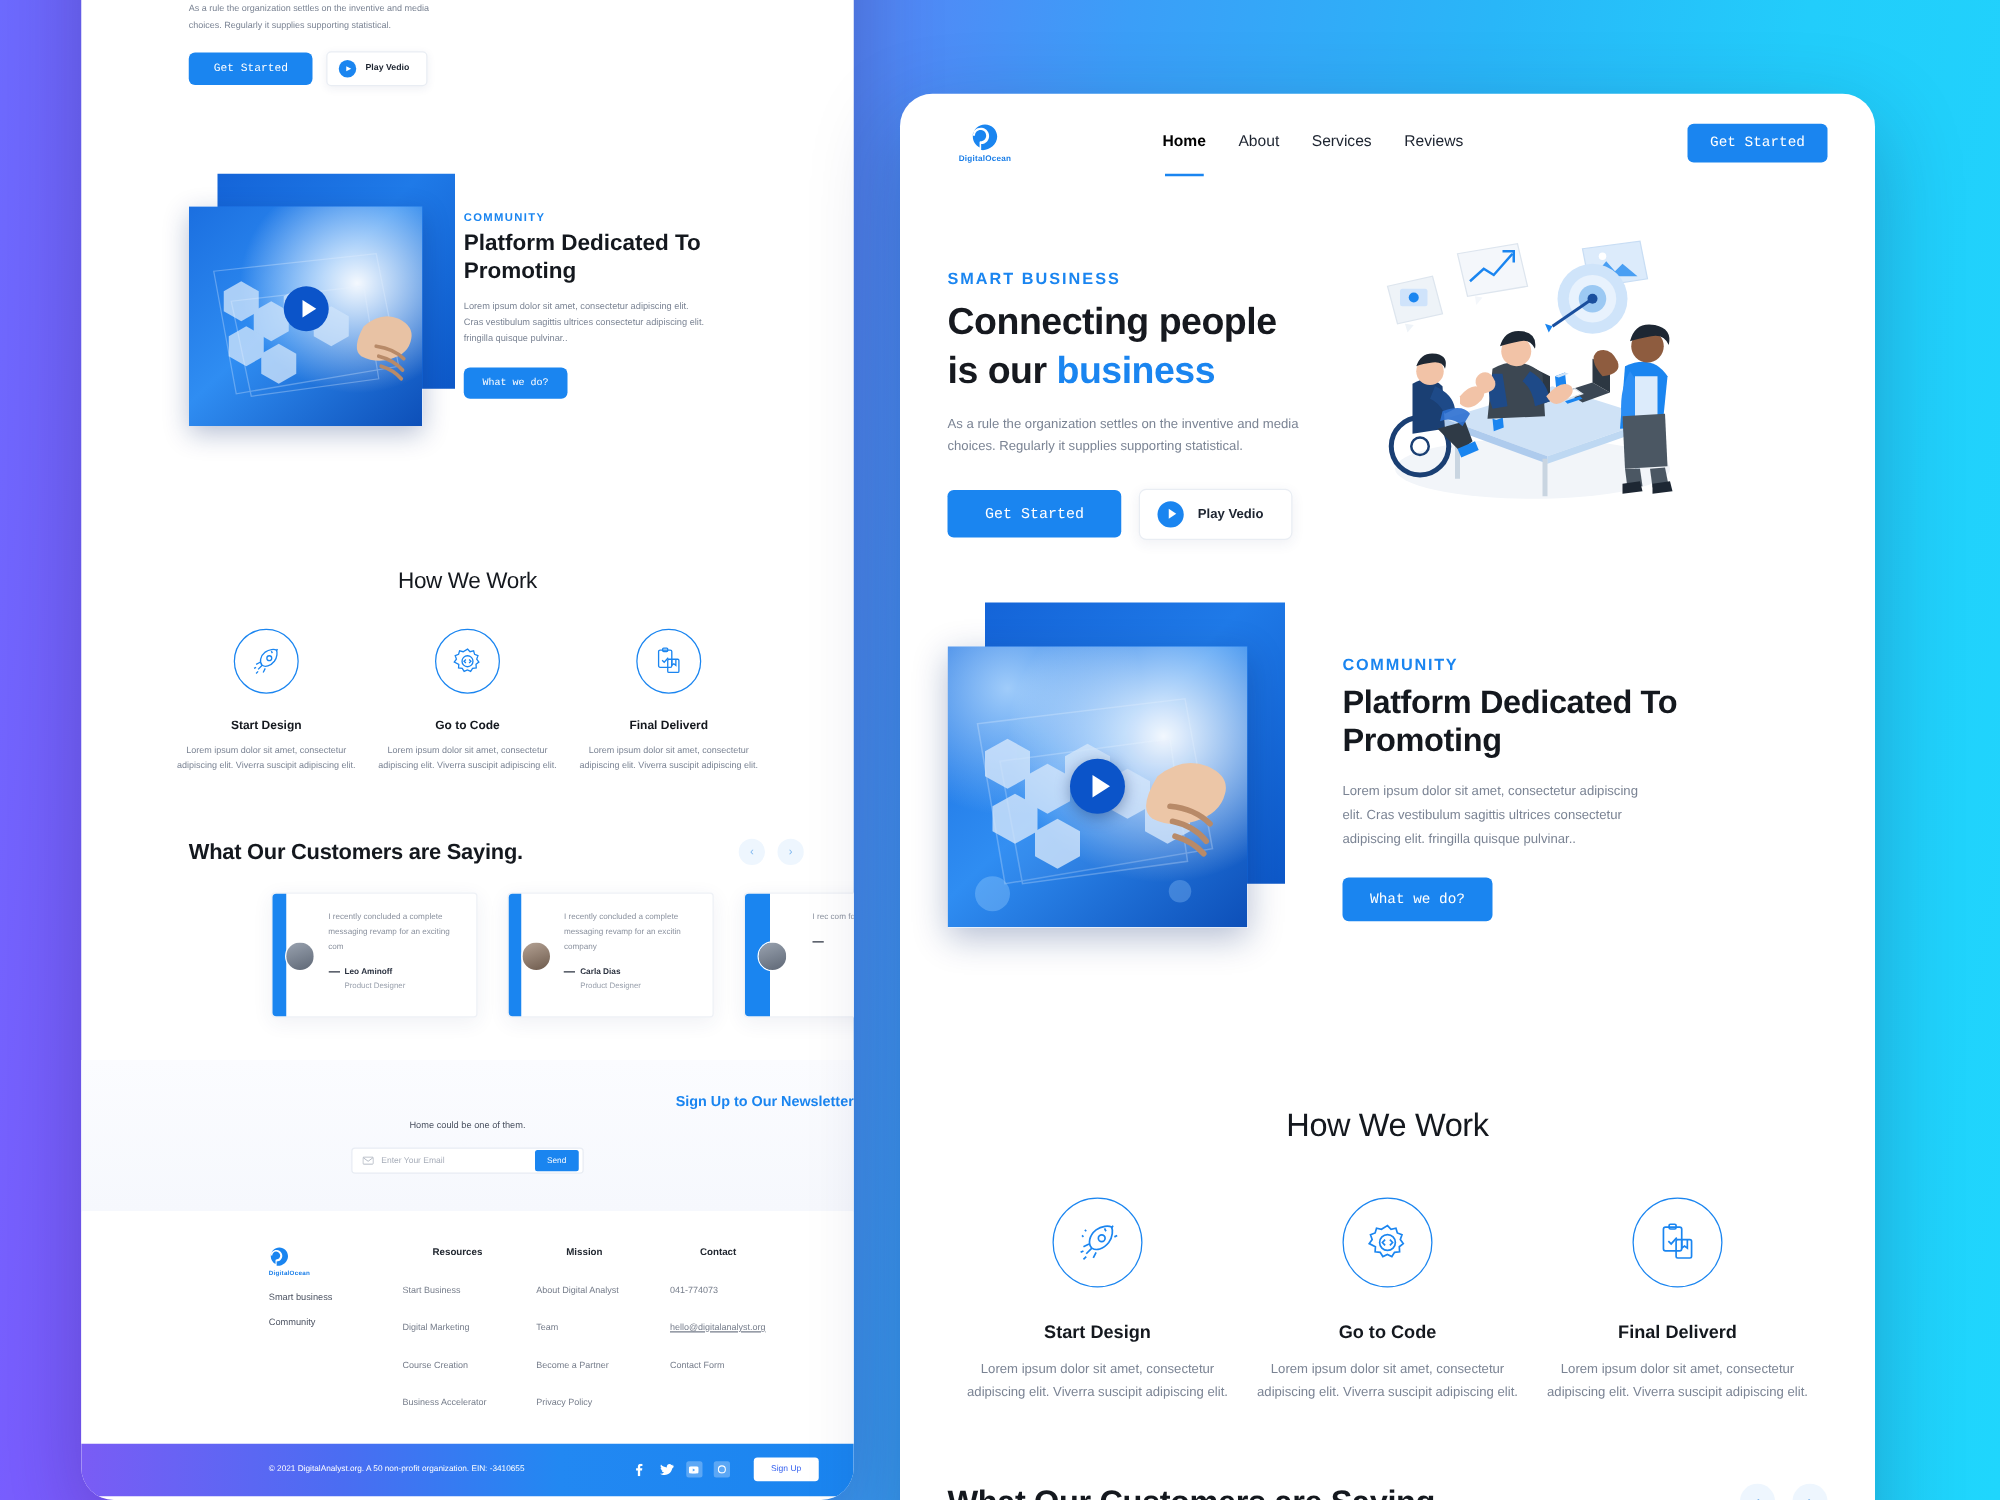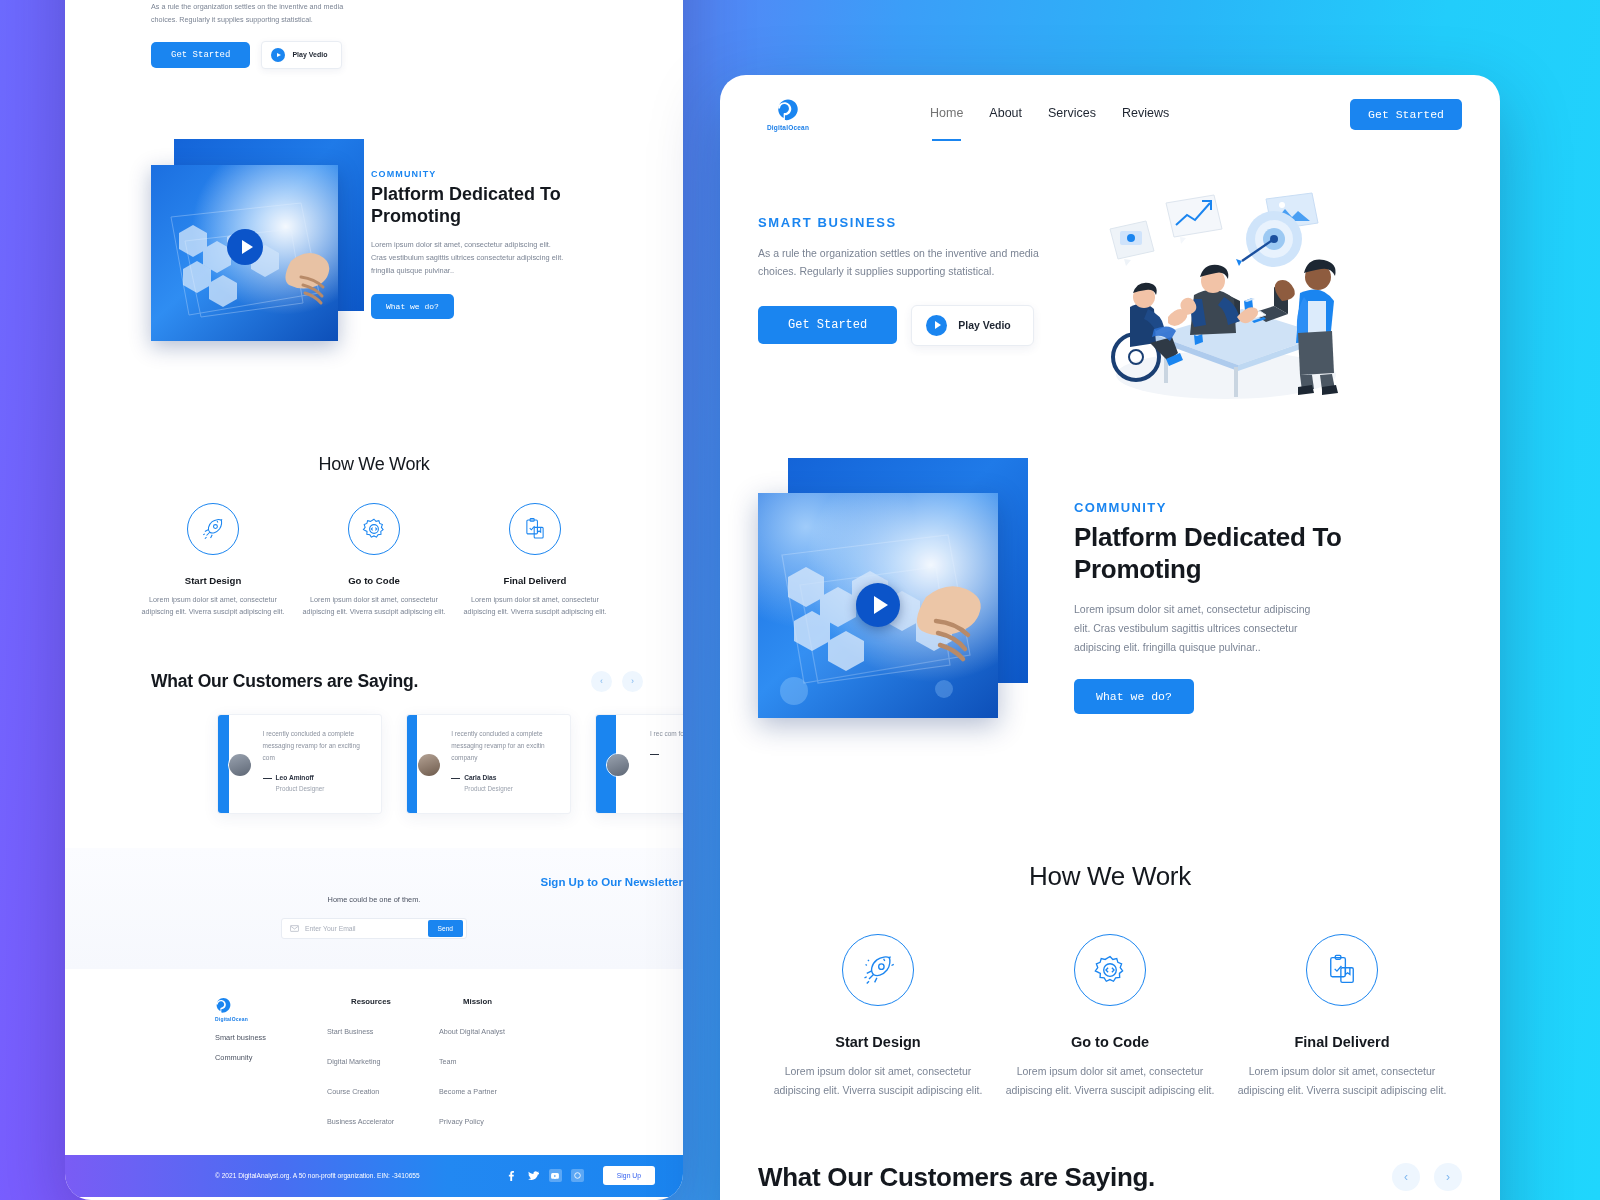--- a/index.html
+++ b/index.html
@@ -30,21 +30,21 @@
   .r-nav {
     display:flex; align-items:center; padding:0 38px; height:78px; position:relative;
   }
   .r-nav .brand { width:60px; }
   .r-nav .links {
     display:flex; gap:26px; margin-left:112px; align-items:center;
   }
   .r-nav .links a {
     font-size:12.5px; color:#1d2430; text-decoration:none; position:relative; padding-bottom:2px;
   }
-  .r-nav .links a.active { color:#737373; }
+  .r-nav .links a.active { color:#000000;font-weight:bold; }
   .r-nav .links a.active:after {
     content:""; position:absolute; left:2px; right:2px; bottom:-19px; height:2px; background:#1a85f0;
   }
   .btn-primary {
     background:#1a85f0; color:#fff; border:none; border-radius:5px;
     font-size:11.5px; font-family:Liberation Mono, monospace; cursor:pointer;
   }
   .r-nav .cta { margin-left:auto; padding:9px 18px; }
 
   .r-hero { display:flex; padding:36px 38px 0 38px; }
@@ -356,20 +356,26 @@
         <a href="#">Course Creation</a>
         <a href="#">Business Accelerator</a>
       </div>
       <div class="l-fcol">
         <h4>Mission</h4>
         <a href="#">About Digital Analyst</a>
         <a href="#">Team</a>
         <a href="#">Become a Partner</a>
         <a href="#">Privacy Policy</a>
       </div>
+      <div class="l-fcol">
+        <h4>Contact</h4>
+        <div class="ln">041-774073</div>
+        <a href="#" class="ln u">hello@digitalanalyst.org</a>
+        <a href="#">Contact Form</a>
+      </div>
     </div>
 
     <div class="l-bottombar">
       <div class="cr">© 2021 DigitalAnalyst.org. A 50 non-profit organization. EIN: -3410655</div>
       <div class="l-social">
         <div class="s">
           <svg width="8" height="10" viewBox="0 0 10 14" fill="#fff">
               <path d="M6.6 14V7.6h2.1l.3-2.5H6.6V3.6c0-.7.2-1.2 1.2-1.2h1.3V.1C8.9.1 8.1 0 7.2 0 5.3 0 4 1.2 4 3.3v1.8H2v2.5h2V14z"></path>
             </svg>
         </div>
@@ -409,20 +415,24 @@
       <a href="#">About</a>
       <a href="#">Services</a>
       <a href="#">Reviews</a>
     </div>
     <button class="btn-primary cta">Get Started</button>
   </div>
 
   <div class="r-hero">
     <div class="r-hero-txt">
       <div class="eyebrow">SMART BUSINESS</div>
+      <h1>
+        <span>Connecting people</span><br>
+        <span>is our </span><span class="hl">business</span>
+      </h1>
       <p>As a rule the organization settles on the inventive and media choices. Regularly it supplies supporting statistical.</p>
       <div class="r-hero-btns">
         <button class="btn-primary gs">Get Started</button>
         <div class="play-btn">
           <span class="play-circ"></span>
           <span>Play Vedio</span>
         </div>
       </div>
     </div>
     <div class="r-hero-ill">

